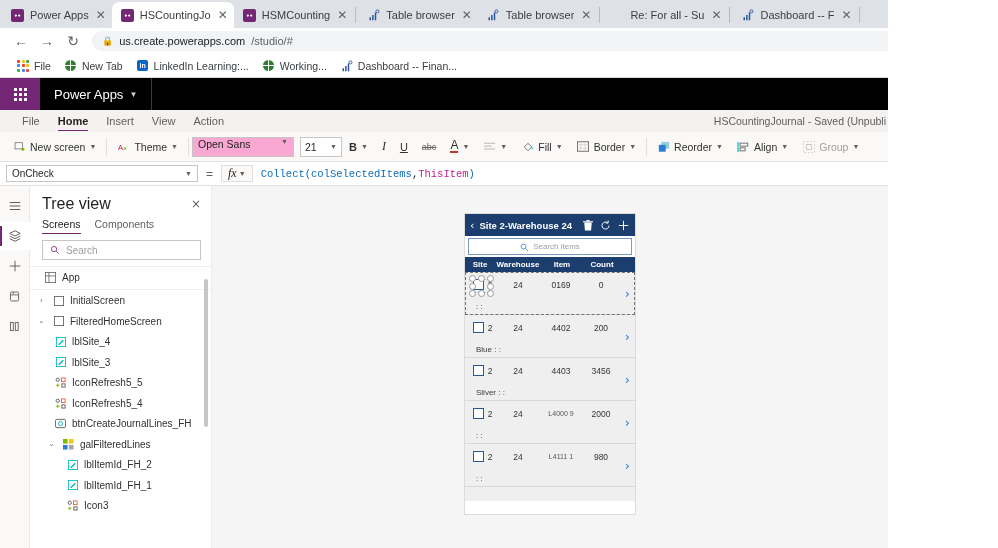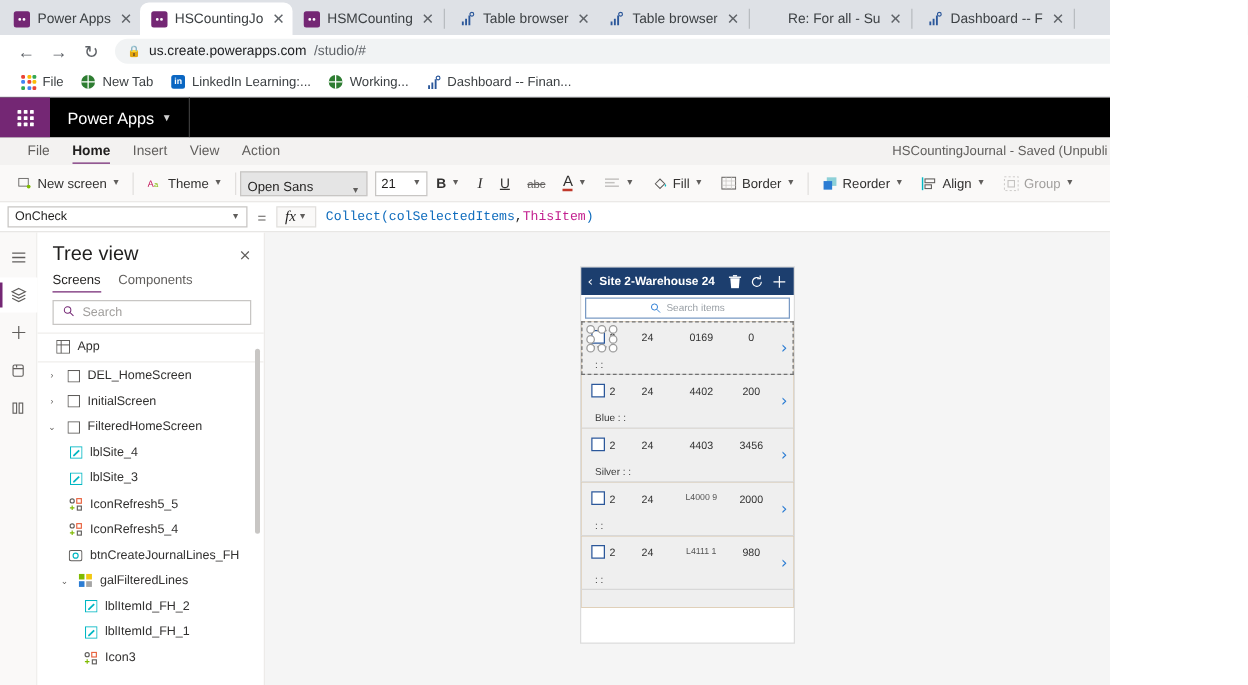--- a/index.html
+++ b/index.html
@@ -174,22 +174,22 @@
   }
   .rb {
     display:flex; align-items:center; gap:4px;
     font-size: 10.5px; color:#323130; padding: 0 7px; height: 22px; cursor: pointer;
     white-space: nowrap;
   }
   .rb.dim { color:#a19f9d; }
   .rb .cv { font-size:7px; color:#605e5c; }
   .rb-sep { width:1px; height:18px; background:#e1dfdd; margin:0 3px; flex:0 0 auto;}
   .font-select {
-    width: 102px; height: 20px; border:1px solid #c8c6c4; background:#e5e5e5;
-    display:flex; align-items:flex-end; justify-content:space-between;
+    width: 102px; height: 20px; border:1px solid #c8c6c4; background:#f9a8d4;
+    display:flex; align-items:flex-start; justify-content:space-between;
     padding: 0 5px; font-size: 10.5px; color:#201f1e; cursor:pointer;
   }
   .size-select {
     width: 42px; height: 20px; border:1px solid #c8c6c4; background:#fff;
     display:flex; align-items:center; justify-content:space-between;
     padding: 0 4px; font-size: 10.5px; color:#201f1e; cursor:pointer;
   }
   .font-select .cv, .size-select .cv { font-size:7px; color:#605e5c; }
   .icon-box { width:13px; height:13px; display:flex;align-items:center;justify-content:center; flex:0 0 auto;}
   .underline-A { border-bottom: 2px solid #c0392b; line-height: 0.95; }
@@ -305,21 +305,21 @@
     height: 15px; background:#1c3e6e; color:#fff;
     display:flex; align-items:center; font-size: 8px; font-weight:bold;
   }
   .app-colhdr span { text-align:center; }
   .c-site { width: 30px; }
   .c-wh   { width: 46px; }
   .c-item { width: 42px; }
   .c-cnt  { width: 38px; }
   .c-arw  { width: 14px; }
 
-  .gal-rows { background:#a16207; }
+  .gal-rows { background:#0c4a6e; }
   .gal-row {
     position:relative; height: 43px; background:#efefef;
     border-bottom: 1px solid #d8d8d8;
     display:flex; align-items:flex-start; padding-top: 6px;
   }
   .gal-row.selected {
     outline: 1px dashed #707070;
     outline-offset: -1px;
   }
   .cell { font-size: 8.5px; color:#333; text-align:center; padding-top:2px; }
@@ -734,29 +734,20 @@
           <span class="tw-ico">
             <svg width="11" height="11" viewBox="0 0 14 14">
                 <rect x="0.5" y="0.5" width="13" height="13" fill="none" stroke="#605e5c"></rect>
                 <path d="M5 0.5v13M0.5 5h13" stroke="#605e5c"></path>
               </svg>
           </span>
           <span>App</span>
         </div>
         <div class="tree-sep"></div>
 
-        <div class="tree-row" style="padding-left:6px">
-          <span class="tw-chev">›</span>
-          <span class="tw-ico">
-            <svg width="10" height="10" viewBox="0 0 12 12">
-                <rect x="0.5" y="0.5" width="11" height="11" fill="none" stroke="#605e5c"></rect>
-              </svg>
-          </span>
-          <span>DEL_HomeScreen</span>
-        </div>
 
         <div class="tree-row" style="padding-left:6px">
           <span class="tw-chev">›</span>
           <span class="tw-ico">
             <svg width="10" height="10" viewBox="0 0 12 12">
                 <rect x="0.5" y="0.5" width="11" height="11" fill="none" stroke="#605e5c"></rect>
               </svg>
           </span>
           <span>InitialScreen</span>
         </div>
@@ -903,20 +894,27 @@
         <div class="app-search">
           <span>
             <svg width="9" height="9" viewBox="0 0 14 14">
                 <circle cx="5.6" cy="5.6" r="3.8" fill="none" stroke="#2b7cd3" stroke-width="1.2"></circle>
                 <path d="M8.5 8.5L12.5 12.5" stroke="#2b7cd3" stroke-width="1.2"></path>
               </svg>
           </span>
           <span class="ph">Search items</span>
         </div>
 
+        <div class="app-colhdr">
+          <span class="c-site">Site</span>
+          <span class="c-wh">Warehouse</span>
+          <span class="c-item">Item</span>
+          <span class="c-cnt">Count</span>
+          <span class="c-arw"></span>
+        </div>
 
         <div class="gal-rows">
 
           <div class="gal-row selected">
             <span class="gal-chk"></span>
             <span class="cell" style="width:12px">2</span>
             <span class="cell" style="width:44px">24</span>
             <span class="cell" style="width:42px">0169</span>
             <span class="cell" style="width:38px">0</span>
             <span class="gal-arrow">›</span>

